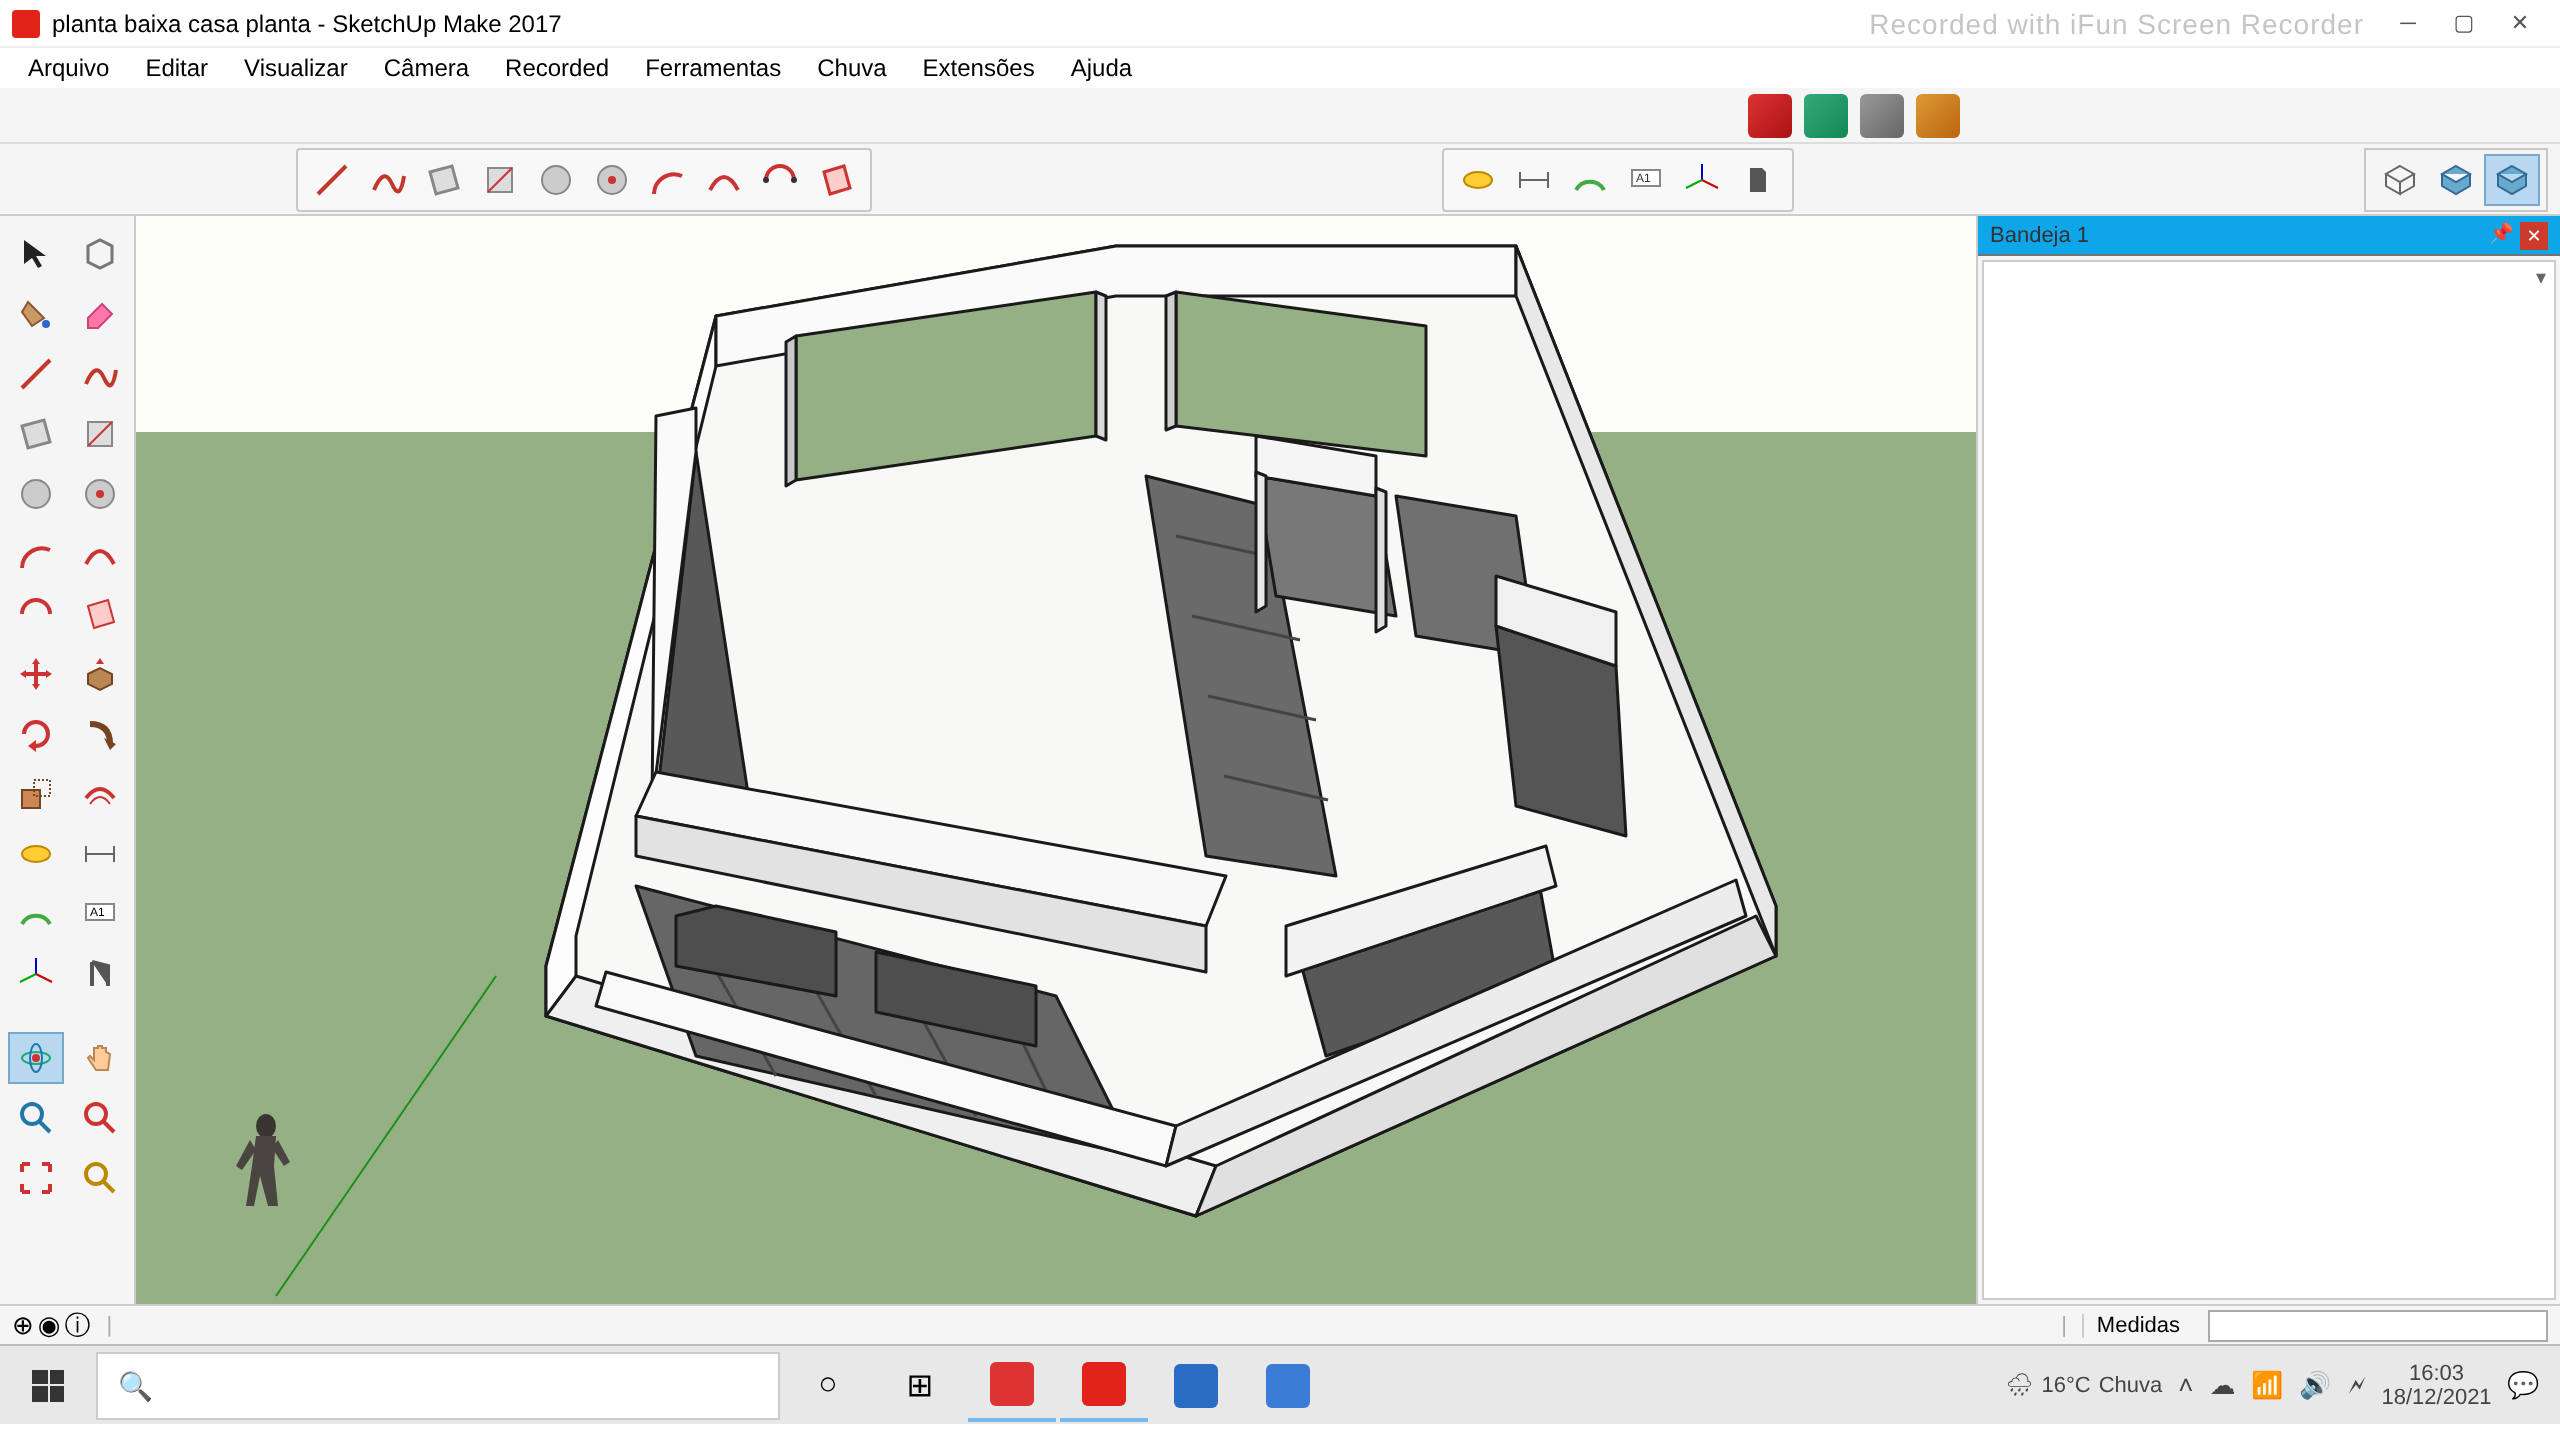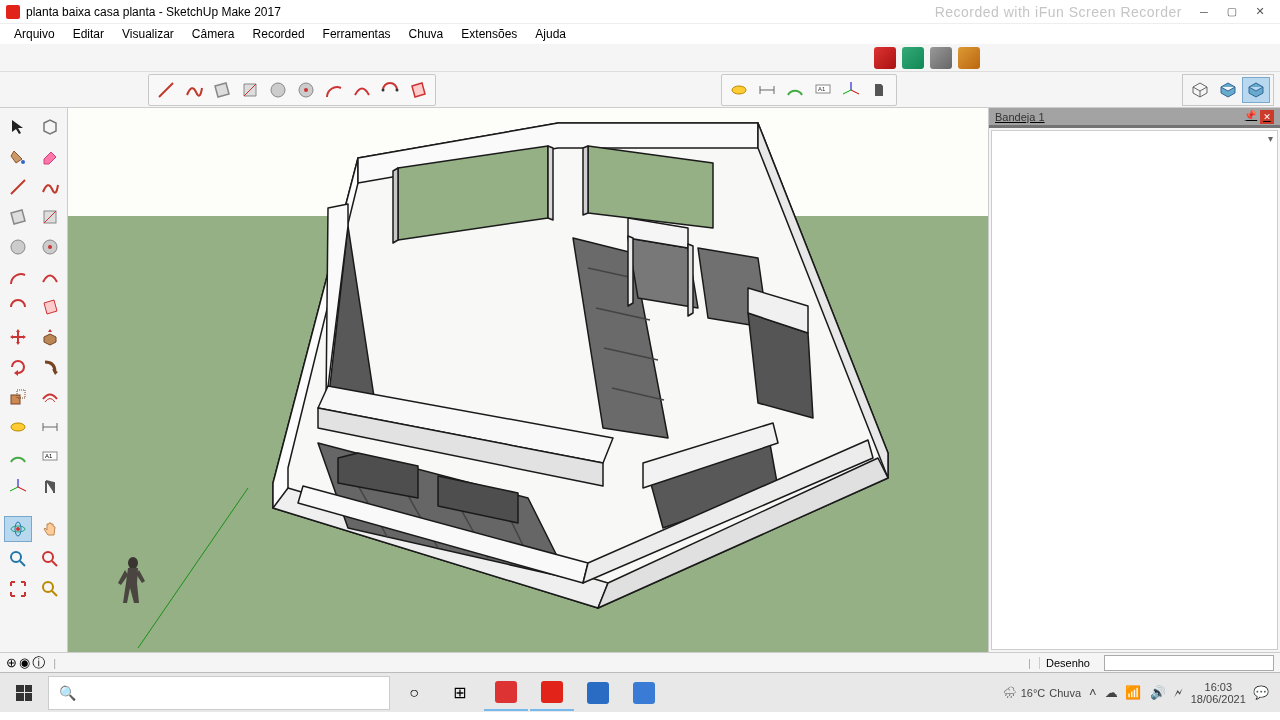--- a/index.html
+++ b/index.html
@@ -30,21 +30,21 @@
 .workspace { height: 544px; display: flex; }
 .ltb { width: 68px; background: #f5f5f5; border-right: 1px solid #ccc; padding: 6px 2px; display: flex; flex-direction: column; gap: 4px; }
 .ltb .trow { display: flex; justify-content: center; gap: 4px; }
 .ltb .lico { width: 28px; height: 26px; display: flex; align-items: center; justify-content: center; cursor: pointer; border: 1px solid transparent; }
 .ltb .lico.active { background: #b8d8f0; border: 1px solid #7aa8cc; }
 
 .viewport { flex: 1; position: relative; background: linear-gradient(180deg, #fdfdfa 0%, #fdfdfa 20%, #a8c198 20%, #95b085 100%); overflow: hidden; }
 .viewport svg { position: absolute; top: 0; left: 0; }
 
 .tray { width: 292px; background: #f5f5f5; border-left: 1px solid #ccc; display: flex; flex-direction: column; }
-.tray-hdr { height: 20px; background: #a3a3a3; border-bottom: 3px solid #737373; display: flex; align-items: center; padding: 0 6px; font-size: 11px; text-decoration: underline; }
+.tray-hdr { height: 20px; background: #0ea5e9; border-bottom: 1px solid #737373; display: flex; align-items: center; padding: 0 6px; font-size: 11px; }
 .tray-hdr .lbl { flex: 1; color: #333; }
 .tray-hdr .pin { width: 14px; height: 14px; font-size: 10px; text-align: center; cursor: pointer; }
 .tray-hdr .close { width: 14px; height: 14px; background: #cc3a2a; color: #fff; font-size: 9px; text-align: center; line-height: 14px; cursor: pointer; margin-left: 2px; }
 .tray-body { flex: 1; background: #fff; margin: 2px; border: 1px solid #ccc; position: relative; }
 .tray-body .chev { position: absolute; right: 4px; top: 2px; font-size: 10px; color: #666; cursor: pointer; }
 
 .statusbar { height: 20px; background: #f5f5f5; border-top: 1px solid #ccc; display: flex; align-items: center; font-size: 11px; padding: 0 6px; gap: 8px; }
 .statusbar .geo { display: flex; align-items: center; gap: 2px; }
 .statusbar .hint { color: #444; }
 .statusbar .flex { flex: 1; }
@@ -521,21 +521,21 @@
 
 <div class="statusbar">
   <div class="geo">
     <span style="font-size:13px">⊕</span>
     <span style="font-size:13px">◉</span>
     <span style="font-size:13px">ⓘ</span>
   </div>
   <span style="color:#aaa">|</span>
   <div class="flex"></div>
   <span style="color:#aaa">|</span>
-  <span class="medlab">Desenho</span>
+  <span class="medlab">Medidas</span>
   <div class="medval"></div>
 </div>
 
 <div class="taskbar">
   <div class="startbtn">
     <div class="win-logo">
         <div></div>
         <div></div>
         <div></div>
         <div></div>
@@ -565,17 +565,17 @@
       <span>16°C</span>
       <span>Chuva</span>
     </div>
     <span class="ico">˄</span>
     <span class="ico">☁</span>
     <span class="ico">📶</span>
     <span class="ico">🔊</span>
     <span class="ico">🗲</span>
     <div class="clock">
       <span>16:03</span>
-      <span>18/06/2021</span>
+      <span>18/12/2021</span>
     </div>
     <span class="ico">💬</span>
   </div>
 </div>
 
 </body></html>

